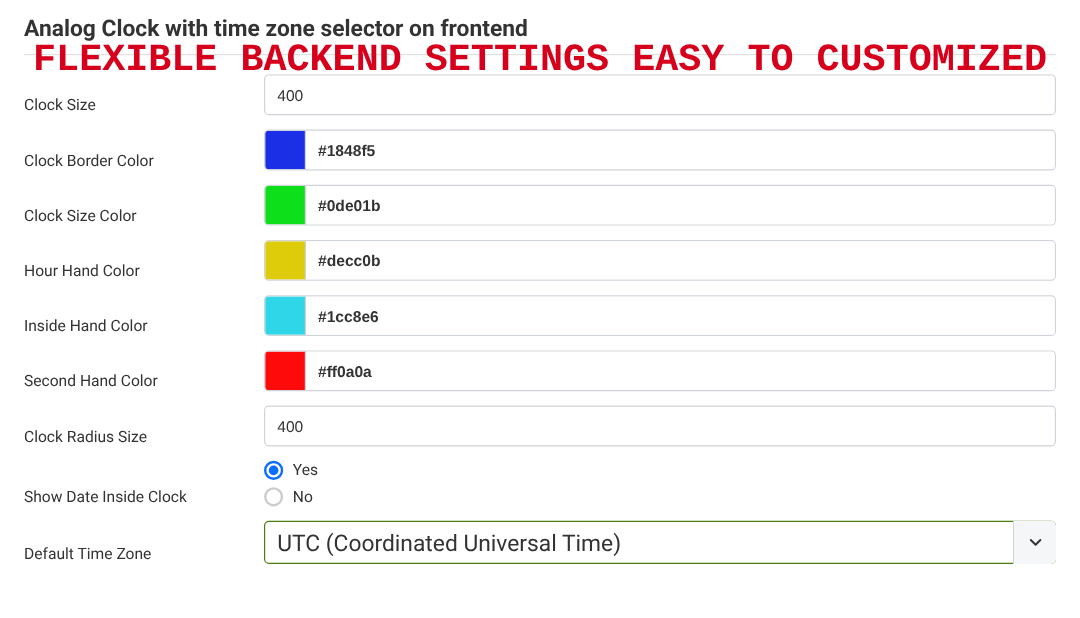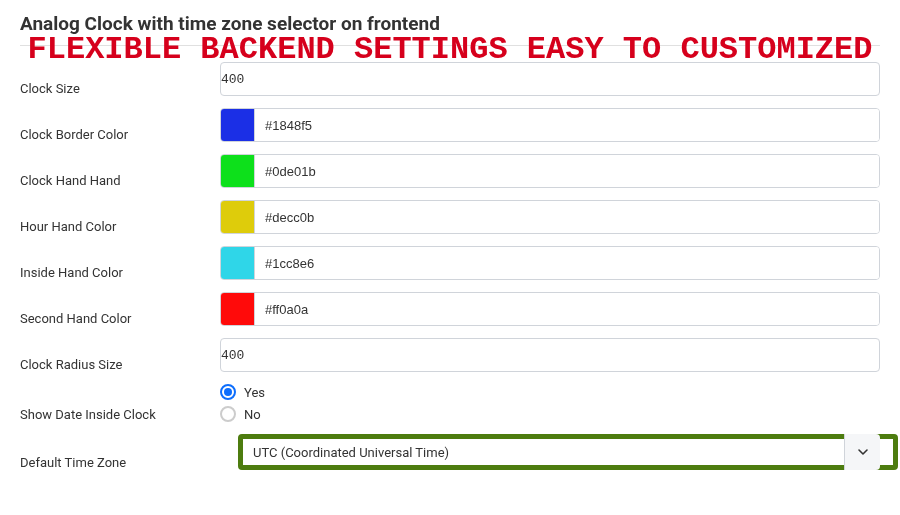--- a/index.html
+++ b/index.html
@@ -51,25 +51,24 @@
       color: #333;
     }
     .field {
       flex: 1;
     }
     .text-input {
       width: 100%;
       height: 34px;
       border: 1px solid #d0d4da;
       border-radius: 4px;
-      padding: 0 0;
-      font-size: 13px;
-      color: #333;
-      background: #fff;
-      font-family: Liberation Mono, monospace;
+      padding: 0 10px;
+      font-size: 13px;
+      color: #333;
+      background: #fff;
     }
     .color-row {
       display: flex;
       align-items: center;
       width: 100%;
       border: 1px solid #d0d4da;
       border-radius: 4px;
       height: 34px;
       background: #fff;
       overflow: hidden;
@@ -82,20 +81,21 @@
       cursor: pointer;
     }
     .color-value {
       flex: 1;
       height: 100%;
       border: none;
       padding: 0 10px;
       font-size: 13px;
       color: #333;
       outline: none;
+      font-weight: bold;
     }
     .radio-group {
       display: flex;
       flex-direction: column;
       gap: 6px;
     }
     .radio-item {
       display: flex;
       align-items: center;
       gap: 8px;
@@ -123,31 +123,30 @@
       font-size: 13px;
       color: #333;
     }
     .select-wrap {
       position: relative;
       width: 100%;
     }
     .select-input {
       width: 100%;
       height: 36px;
-      border: 5px solid #4d7c0f;
+      border: 1px solid #4d7c0f;
       border-radius: 4px;
       padding: 0 10px;
-      font-size: 13px;
+      font-size: 19px;
       color: #333;
       background: #fff;
       text-align: left;
       cursor: pointer;
       display: flex;
       align-items: center;
-      margin-left: 18px;
     }
     .select-caret {
       position: absolute;
       right: 0;
       top: 0;
       width: 36px;
       height: 36px;
       display: flex;
       align-items: center;
       justify-content: center;
@@ -178,21 +177,21 @@
     <div class="label">Clock Border Color</div>
     <div class="field">
       <div class="color-row">
         <div class="swatch" style="background:#1b2fe6"></div>
         <input class="color-value" value="#1848f5" style="">
       </div>
     </div>
   </div>
 
   <div class="row">
-    <div class="label">Clock Hand Hand</div>
+    <div class="label">Clock Size Color</div>
     <div class="field">
       <div class="color-row">
         <div class="swatch" style="background:#0de01b"></div>
         <input class="color-value" value="#0de01b" style="">
       </div>
     </div>
   </div>
 
   <div class="row">
     <div class="label">Hour Hand Color</div>

